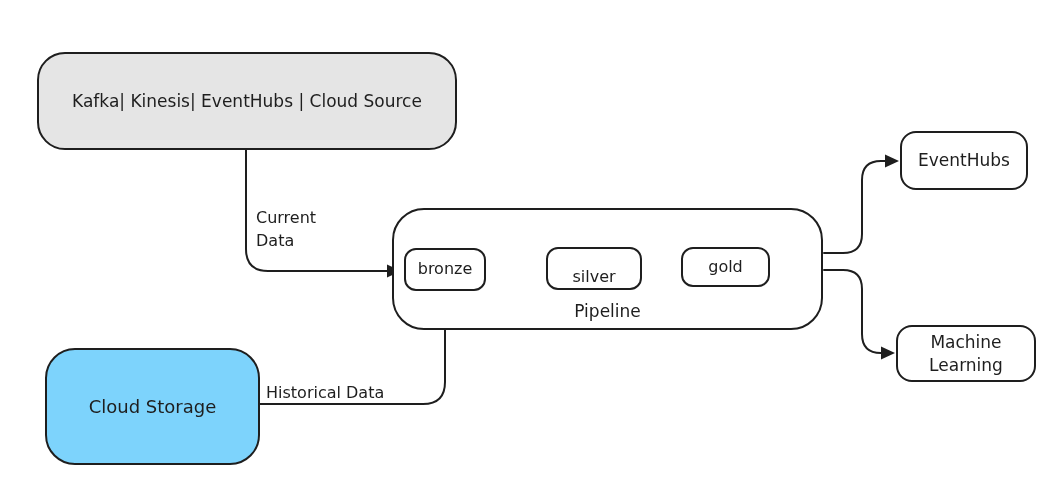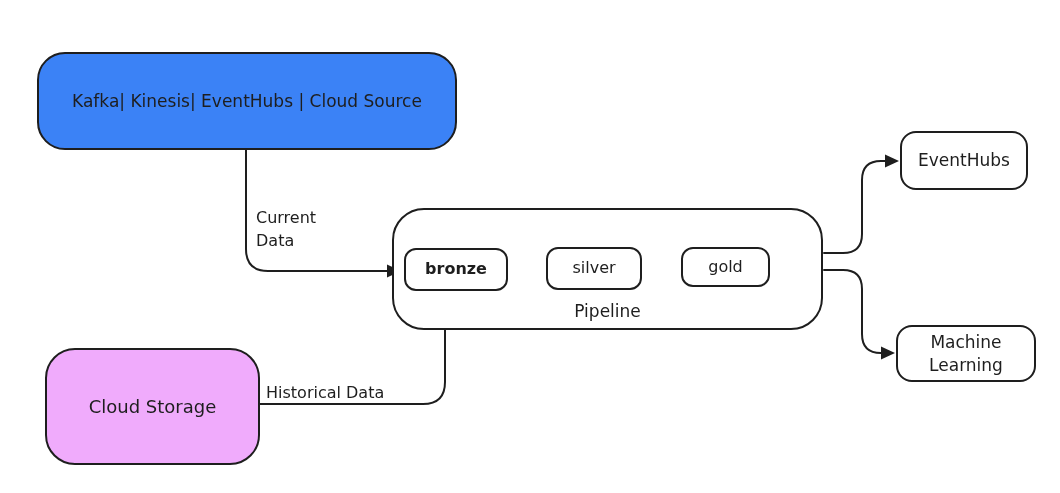--- a/index.html
+++ b/index.html
@@ -46,22 +46,22 @@
     align-items: flex-end;
     justify-content: center;
     padding-bottom: 6px;
     font-size: 17px;
   }
   .node-stage {
     height: 43px;
     border-radius: 12px;
     font-size: 16px;
   }
-  .node-bronze { left: 404px; top: 248px; width: 104px; font-weight: bold; }
-  .node-silver { left: 546px; top: 247px; width: 96px; }
+  .node-bronze { left: 404px; top: 248px; width: 82px; }
+  .node-silver { left: 546px; top: 247px; width: 96px; align-items: flex-end; }
   .node-gold   { left: 681px; top: 247px; width: 89px;  height: 40px; }
   .node-analytics {
     left: 900px; top: 131px;
     width: 128px; height: 59px;
     border-radius: 16px;
     font-size: 17px;
   }
   .node-ml {
     left: 896px; top: 325px;
     width: 140px; height: 57px;
@@ -131,25 +131,25 @@
     <g>
       <path d="M 824 270 L 843 270 Q 862 270 862 289 L 862 334 Q 862 353 881 353 L 881 353"></path>
       <polygon points="895,353 881,346.5 881,359.5"></polygon>
     </g>
   </svg>
 
   <div class="node node-pipeline">
     <span>Pipeline</span>
   </div>
 
-  <div class="node node-cloud-source" style="background: #3b82f6;">
+  <div class="node node-cloud-source" style="background: #e5e5e5;">
     <span>Kafka| Kinesis| EventHubs | Cloud Source</span>
   </div>
 
-  <div class="node node-cloud-storage" style="background: #f0abfc;">
+  <div class="node node-cloud-storage" style="background: #7dd3fc;">
     <span>Cloud Storage</span>
   </div>
 
   <div class="node node-stage node-bronze">
     <span>bronze</span>
   </div>
 
   <div class="node node-stage node-silver">
     <span>silver</span>
   </div>

